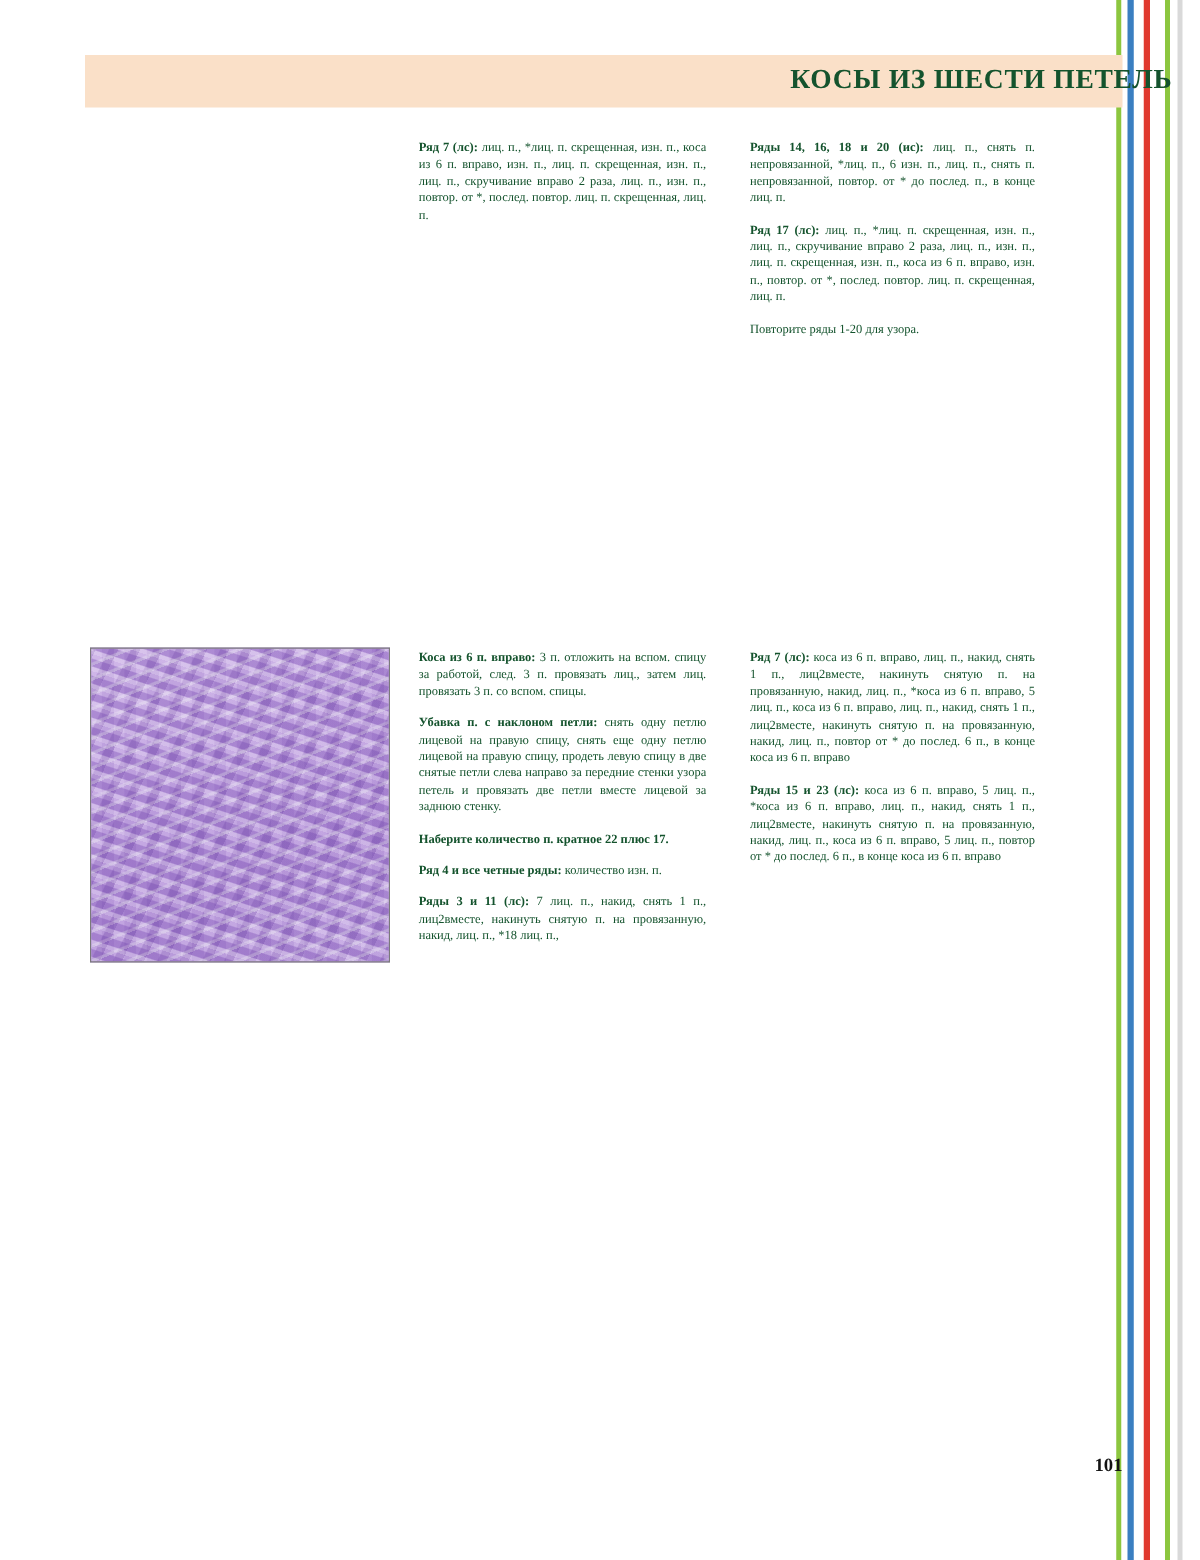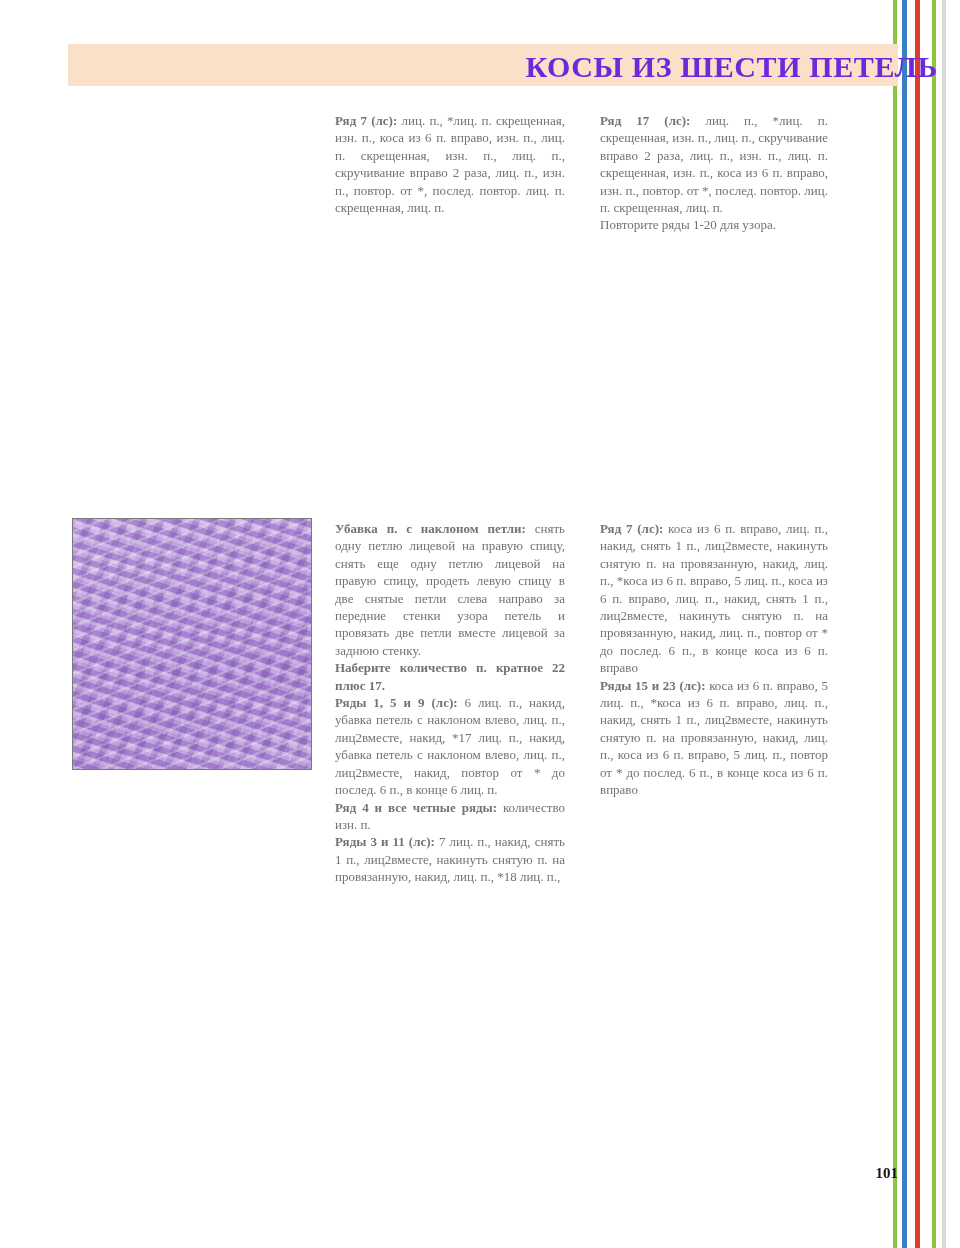--- a/index.html
+++ b/index.html
@@ -43,38 +43,38 @@
     width: 830px;
     height: 42px;
     background: #fae0c8;
   }
   .header-title {
     position: absolute;
     right: 22px;
     top: 50px;
     font-family: "Liberation Serif", serif;
     font-weight: bold;
-    font-size: 30px;
+    font-size: 22px;
     letter-spacing: 0.6px;
-    color: #6d28d9;
+    color: #14532d;
     text-transform: uppercase;
   }
 
   
   .col {
     position: absolute;
-    font-size: 13px;
+    font-size: 10px;
     line-height: 1.34;
     text-align: justify;
     text-justify: inter-word;
     hyphens: manual;
-    color: #737373;
+    color: #14532d;
   }
   .col p { margin: 0; }
-  .col p + p { margin-top: 0px; }
+  .col p + p { margin-top: 12px; }
   .lead { font-weight: bold; }
 
   
   .sec1-col1 { left: 335px; top: 112px; width: 230px; }
   .sec1-col2 { left: 600px; top: 112px; width: 228px; }
 
   
   .swatch {
     position: absolute;
     left: 72px;
@@ -151,42 +151,45 @@
 <div class="header-title">КОСЫ ИЗ ШЕСТИ ПЕТЕЛЬ</div>
 
 <div class="col sec1-col1">
   <p>
     <span class="lead">Ряд 7 (лс):</span><span> лиц. п., *лиц. п. скрещенная, изн. п., коса из 6 п. вправо, изн. п., лиц. п. скрещенная, изн. п., лиц. п., скручивание вправо 2 раза, лиц. п., изн. п., повтор. от *, послед. повтор. лиц. п. скрещенная, лиц. п.</span>
   </p>
 </div>
 
 <div class="col sec1-col2">
   <p>
+    <span class="lead">Ряды 14, 16, 18 и 20 (ис):</span><span> лиц. п., снять п. непровязанной, *лиц. п., 6 изн. п., лиц. п., снять п. непровязанной, повтор. от * до послед. п., в конце лиц. п.</span>
+  </p>
+  <p>
     <span class="lead">Ряд 17 (лс):</span><span> лиц. п., *лиц. п. скрещенная, изн. п., лиц. п., скручивание вправо 2 раза, лиц. п., изн. п., лиц. п. скрещенная, изн. п., коса из 6 п. вправо, изн. п., повтор. от *, послед. повтор. лиц. п. скрещенная, лиц. п.</span>
   </p>
   <p>
     <span>Повторите ряды 1-20 для узора.</span>
   </p>
 </div>
 
 <div class="swatch">
   <div class="swatch-inner"></div>
 </div>
 
 <div class="col sec2-col1">
   <p>
+    <span class="lead">Коса из 6 п. вправо:</span><span> 3 п. отложить на вспом. спицу за работой, след. 3 п. провязать лиц., затем лиц. провязать 3 п. со вспом. спицы.</span>
+  </p>
+  <p>
     <span class="lead">Убавка п. с наклоном петли:</span><span> снять одну петлю лицевой на правую спицу, снять еще одну петлю лицевой на правую спицу, продеть левую спицу в две снятые петли слева направо за передние стенки узора петель и провязать две петли вместе лицевой за заднюю стенку.</span>
   </p>
   <p>
     <span class="lead">Наберите количество п. кратное 22 плюс 17.</span><span></span>
   </p>
   <p>
-    <span class="lead">Ряды 1, 5 и 9 (лс):</span><span> 6 лиц. п., накид, убавка петель с наклоном влево, лиц. п., лиц2вместе, накид, *17 лиц. п., накид, убавка петель с наклоном влево, лиц. п., лиц2вместе, накид, повтор от * до послед. 6 п., в конце 6 лиц. п.</span>
-  </p>
-  <p>
     <span class="lead">Ряд 4 и все четные ряды:</span><span> количество изн. п.</span>
   </p>
   <p>
     <span class="lead">Ряды 3 и 11 (лс):</span><span> 7 лиц. п., накид, снять 1 п., лиц2вместе, накинуть снятую п. на провязанную, накид, лиц. п., *18 лиц. п.,</span>
   </p>
 </div>
 
 <div class="col sec2-col2">
   <p>
     <span class="lead">Ряд 7 (лс):</span><span> коса из 6 п. вправо, лиц. п., накид, снять 1 п., лиц2вместе, накинуть снятую п. на провязанную, накид, лиц. п., *коса из 6 п. вправо, 5 лиц. п., коса из 6 п. вправо, лиц. п., накид, снять 1 п., лиц2вместе, накинуть снятую п. на провязанную, накид, лиц. п., повтор от * до послед. 6 п., в конце коса из 6 п. вправо</span>

